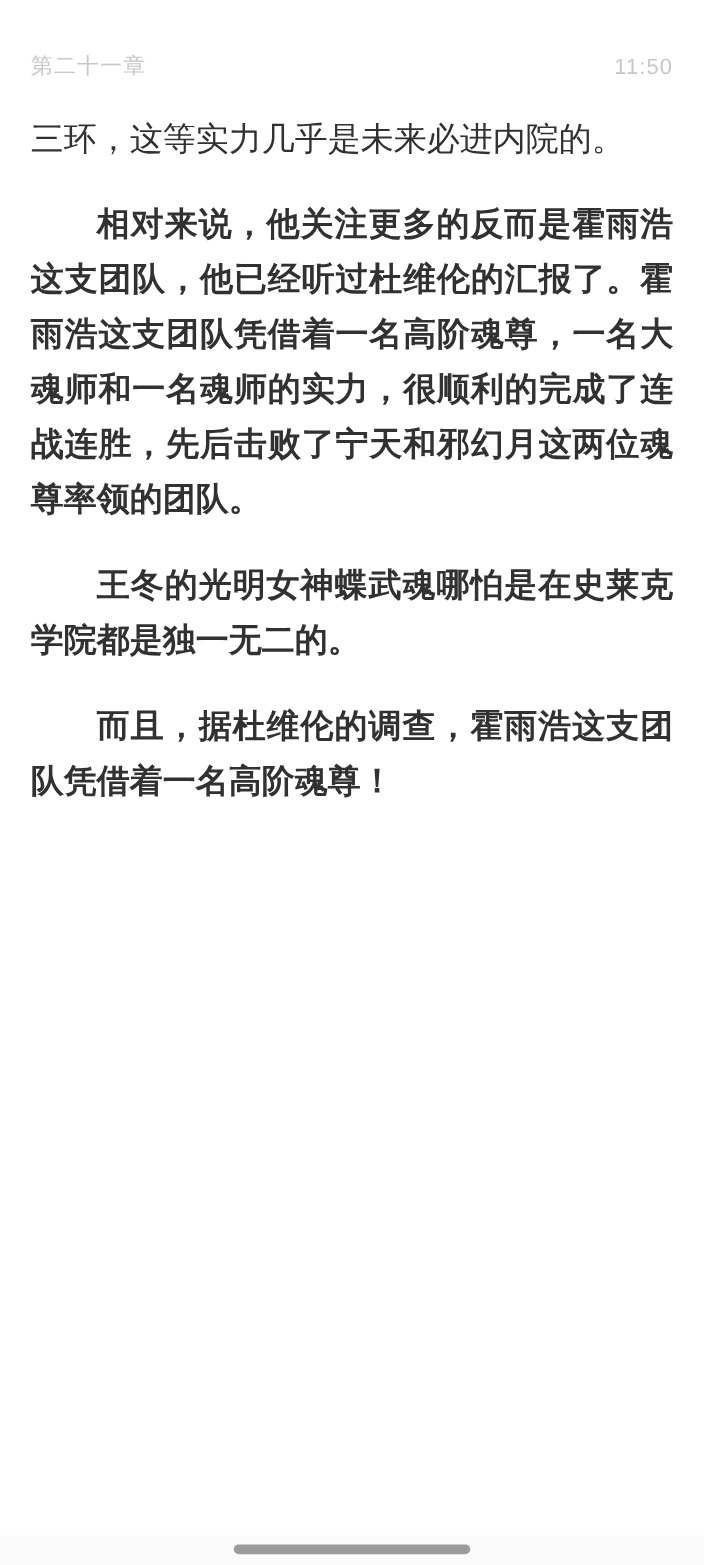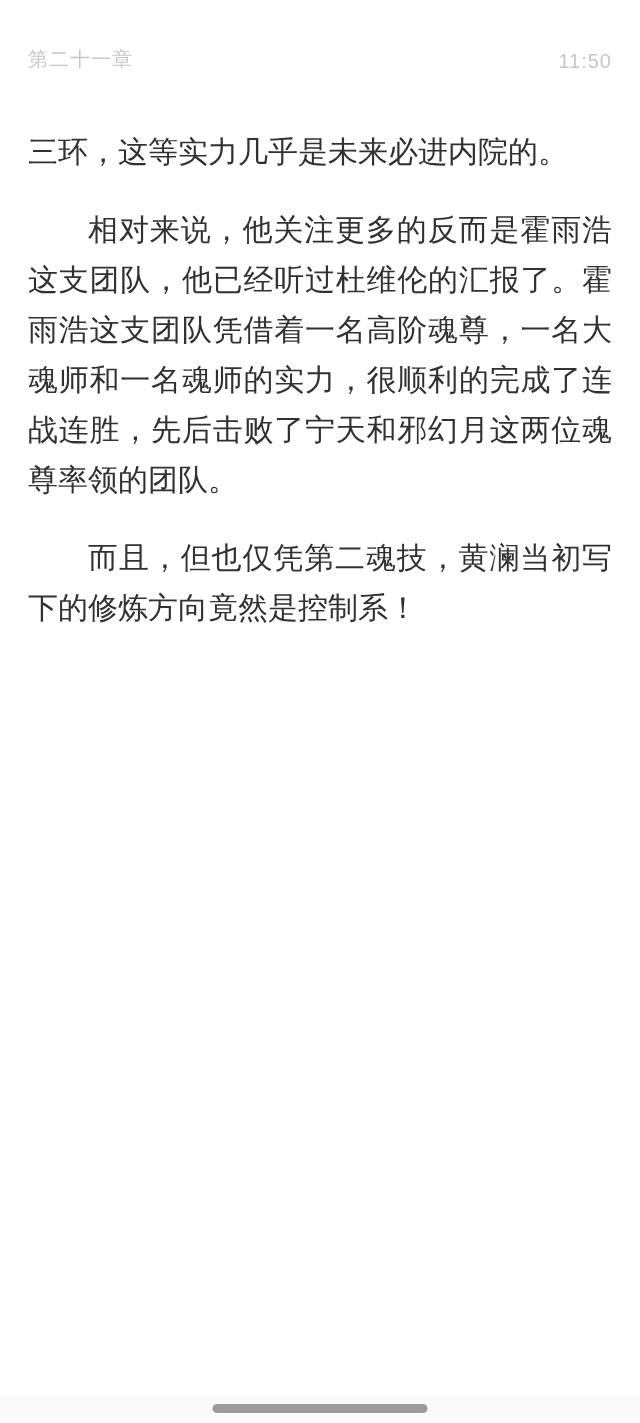--- a/index.html
+++ b/index.html
@@ -36,27 +36,27 @@
     position: absolute;
     top: 102px;
     left: 28px;
     right: 28px;
     font-size: 30px;
     line-height: 50px;
     color: var(--body-text);
     text-align: justify;
     word-break: break-all;
     overflow-wrap: anywhere;
-    margin-top: 25px;
   }
   .reading-content p {
     margin: 0 0 28px 0;
   }
   .reading-content p.indent {
     text-indent: 2em;
+    font-weight: bold;
   }
   .bottom-strip {
     position: absolute;
     left: 0;
     right: 0;
     bottom: 0;
     height: 27px;
     background: var(--bottom-strip);
   }
   .home-indicator {
@@ -76,20 +76,21 @@
 <div class="screen">
 
   <div class="chapter-header">
     <span>第二十一章</span>
     <span>11:50</span>
   </div>
 
   <div class="reading-content">
       <p>三环，这等实力几乎是未来必进内院的。</p>
       <p class="indent">相对来说，他关注更多的反而是霍雨浩这支团队，他已经听过杜维伦的汇报了。霍雨浩这支团队凭借着一名高阶魂尊，一名大魂师和一名魂师的实力，很顺利的完成了连战连胜，先后击败了宁天和邪幻月这两位魂尊率领的团队。</p>
-      <p class="indent">而且，但也仅凭第二魂技，黄澜当初写下的修炼方向竟然是控制系！</p>
+      <p class="indent">王冬的光明女神蝶武魂哪怕是在史莱克学院都是独一无二的。</p>
+      <p class="indent">而且，据杜维伦的调查，霍雨浩这支团队凭借着一名高阶魂尊！</p>
     </div>
 
   <div class="bottom-strip"></div>
 
   <div class="home-indicator"></div>
 
 </div>
 
 </body></html>

